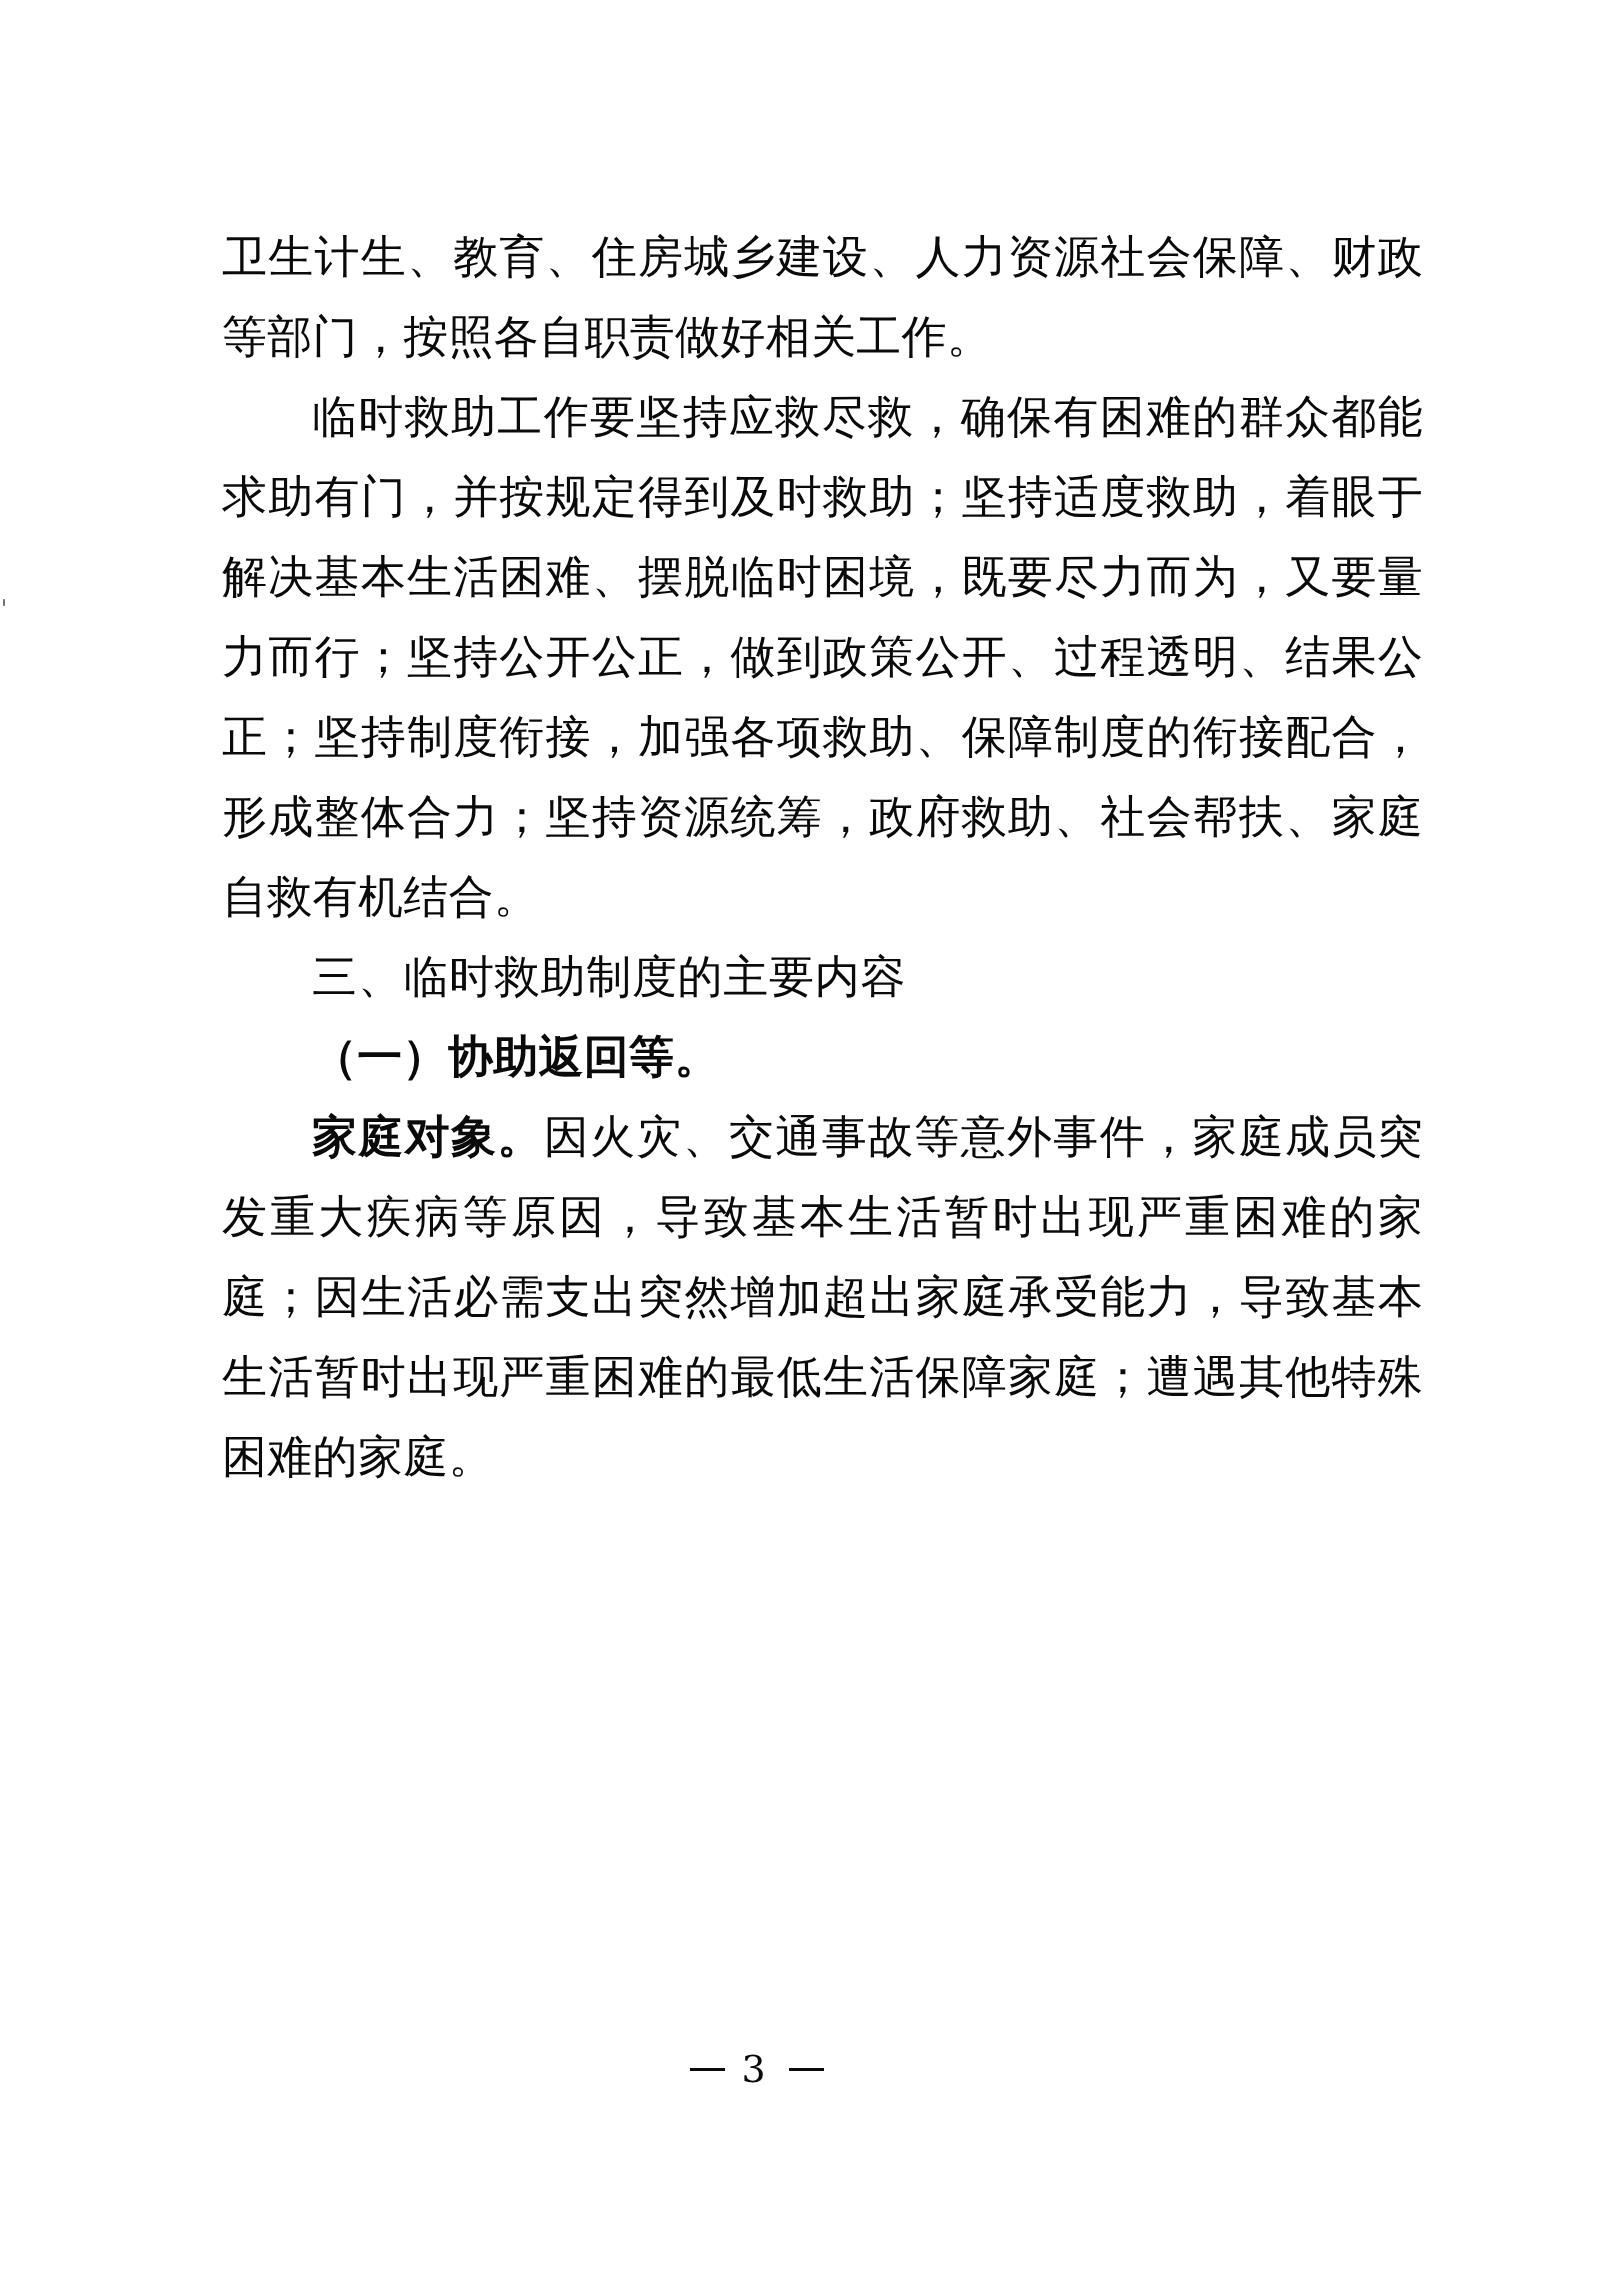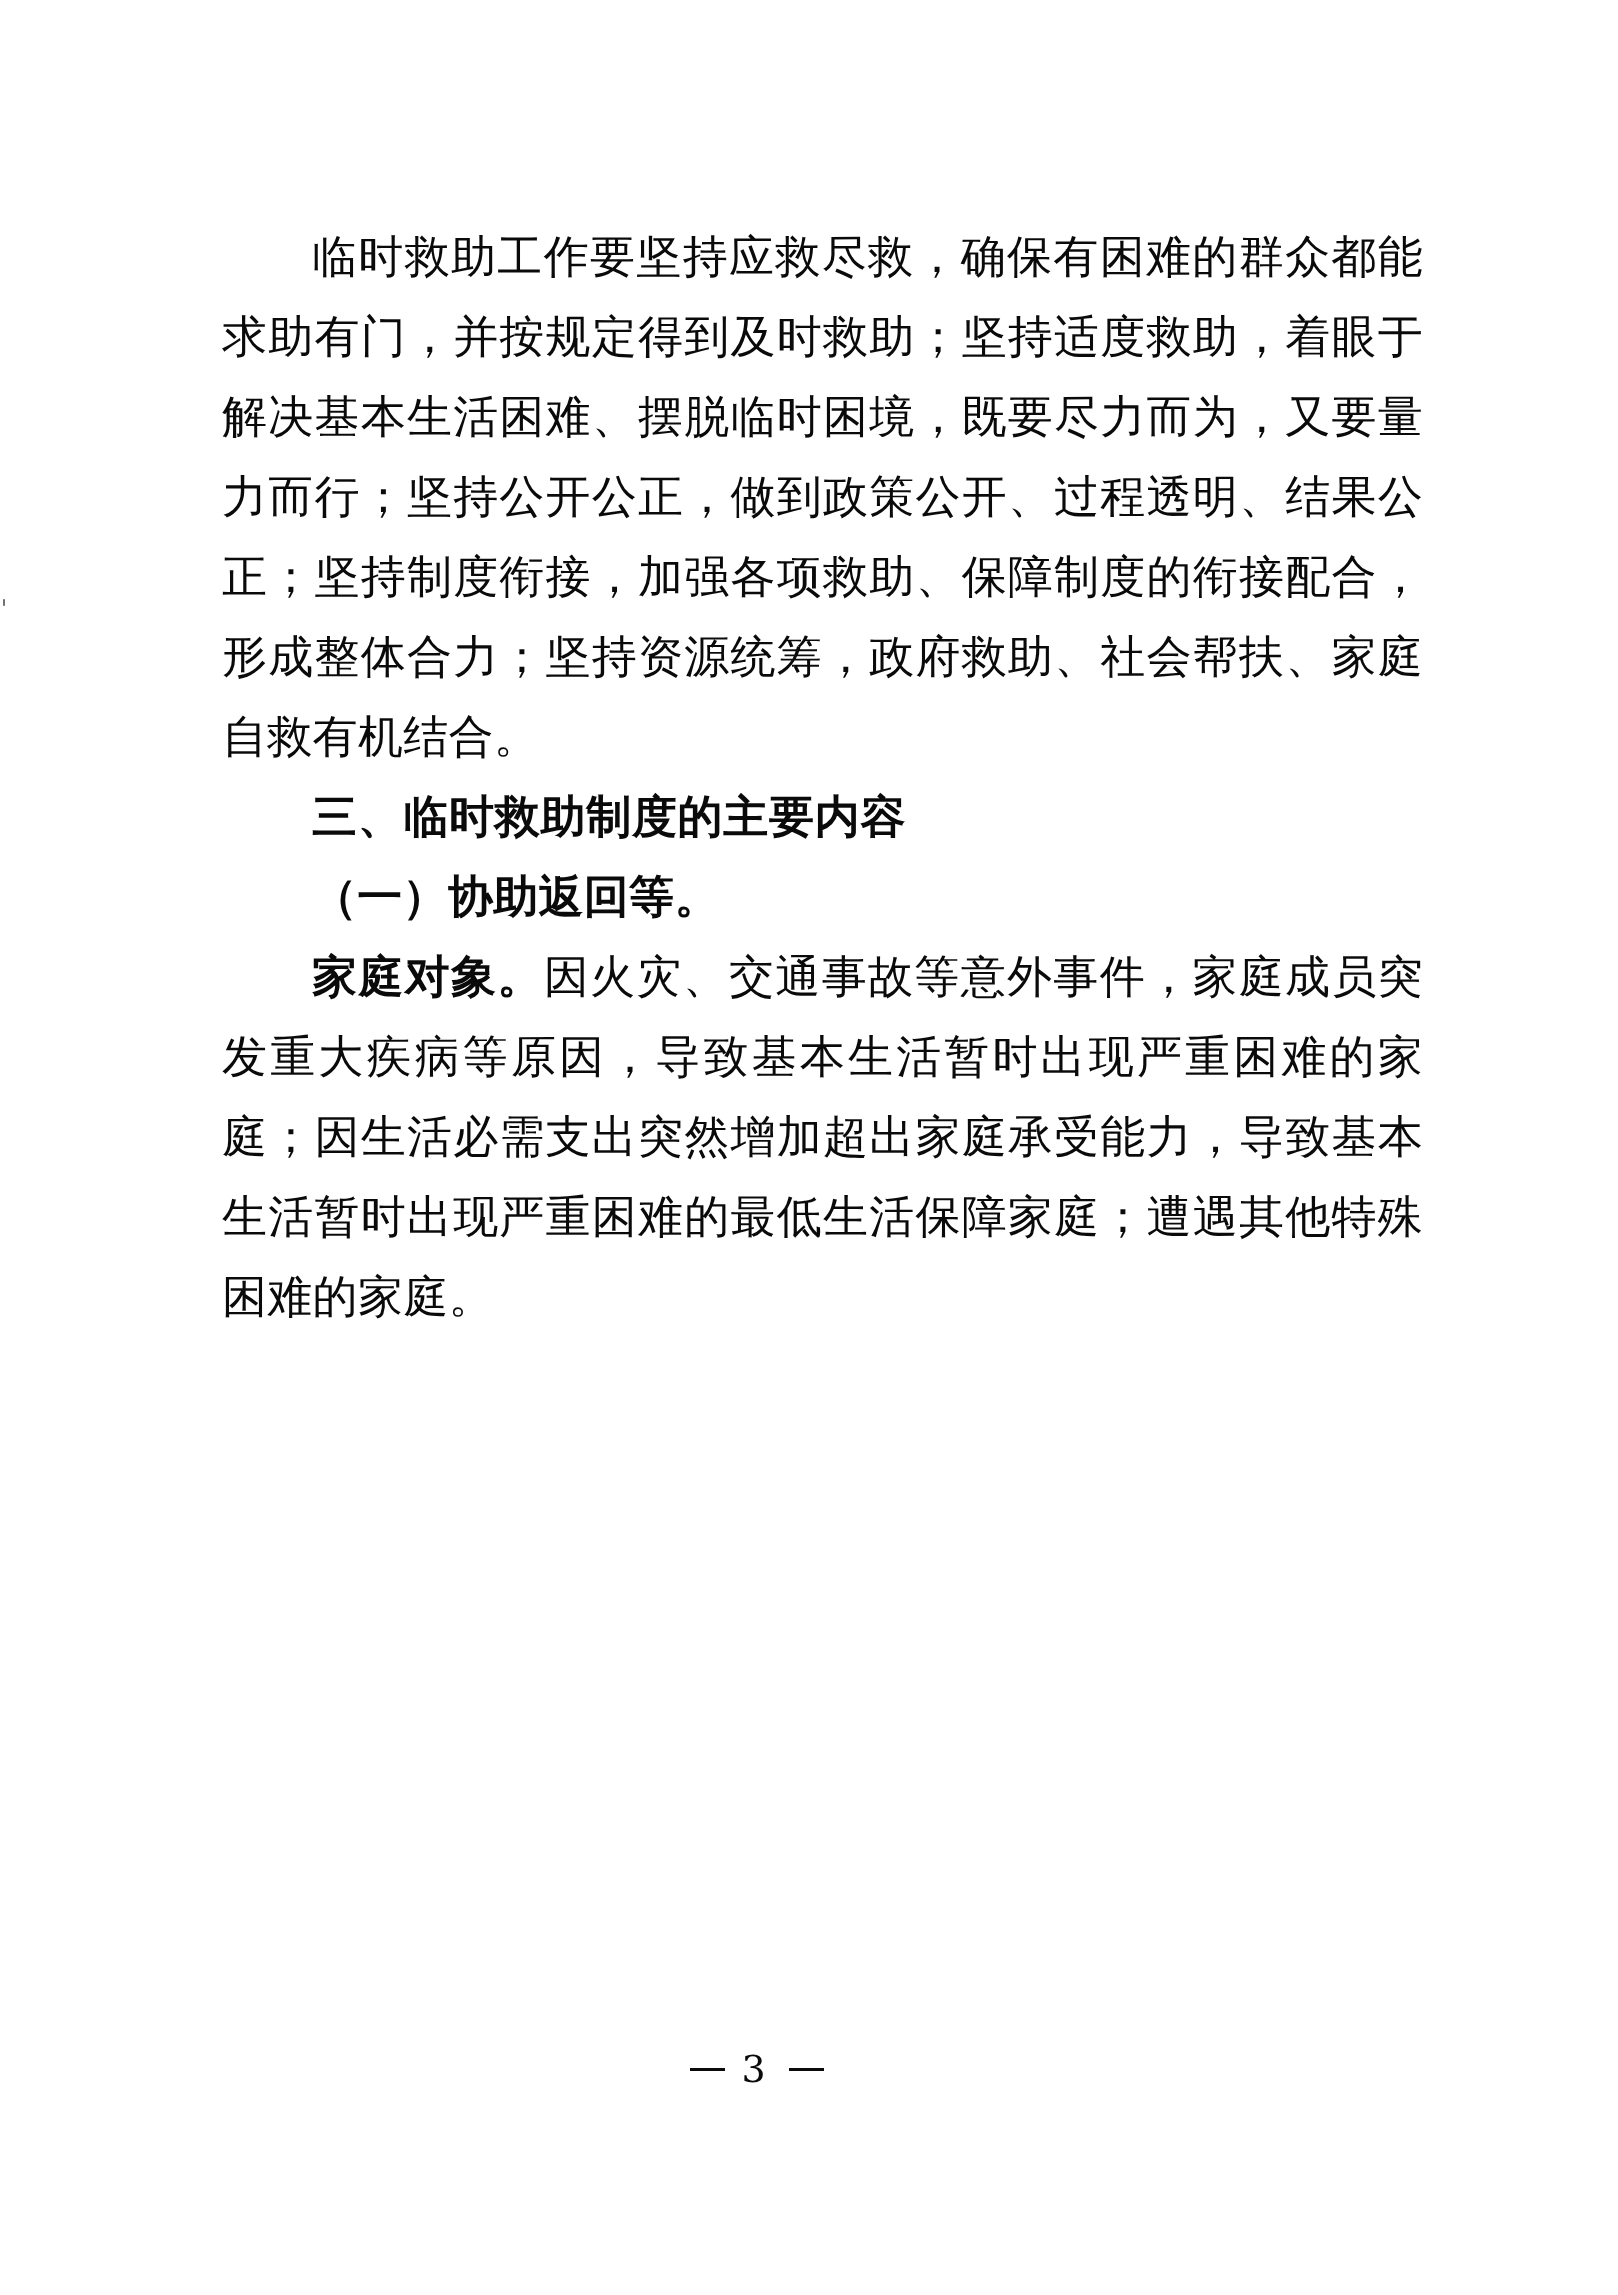--- a/index.html
+++ b/index.html
@@ -49,21 +49,21 @@
     font-weight: 400;
   }
   .para.no-indent {
     text-indent: 0;
   }
   .heading {
     margin: 0;
     font-size: 45px;
     line-height: 80px;
     text-indent: 2em;
-    font-weight: 700;
+    font-weight: 400;
     letter-spacing: 0.7px;
   }
   .subheading {
     margin: 0;
     font-size: 45px;
     line-height: 80px;
     text-indent: 2em;
     font-weight: 600;
     letter-spacing: 0.3px;
   }
@@ -96,20 +96,21 @@
 </style>
 </head>
 <body>
 
 <div class="page">
 
   <div class="scan-speck"></div>
 
   <div class="text-column">
 
+    <p class="para no-indent">卫生计生、教育、住房城乡建设、人力资源社会保障、财政等部门，按照各自职责做好相关工作。</p>
 
     <p class="para">临时救助工作要坚持应救尽救，确保有困难的群众都能求助有门，并按规定得到及时救助；坚持适度救助，着眼于解决基本生活困难、摆脱临时困境，既要尽力而为，又要量力而行；坚持公开公正，做到政策公开、过程透明、结果公正；坚持制度衔接，加强各项救助、保障制度的衔接配合，形成整体合力；坚持资源统筹，政府救助、社会帮扶、家庭自救有机结合。</p>
 
     <p class="heading">三、临时救助制度的主要内容</p>
 
 
     <p class="subheading">（一）协助返回等。</p>
 
     <p class="para"><span class="lead">家庭对象。</span><span>因火灾、交通事故等意外事件，家庭成员突发重大疾病等原因，导致基本生活暂时出现严重困难的家庭；因生活必需支出突然增加超出家庭承受能力，导致基本生活暂时出现严重困难的最低生活保障家庭；遭遇其他特殊困难的家庭。</span></p>
 

